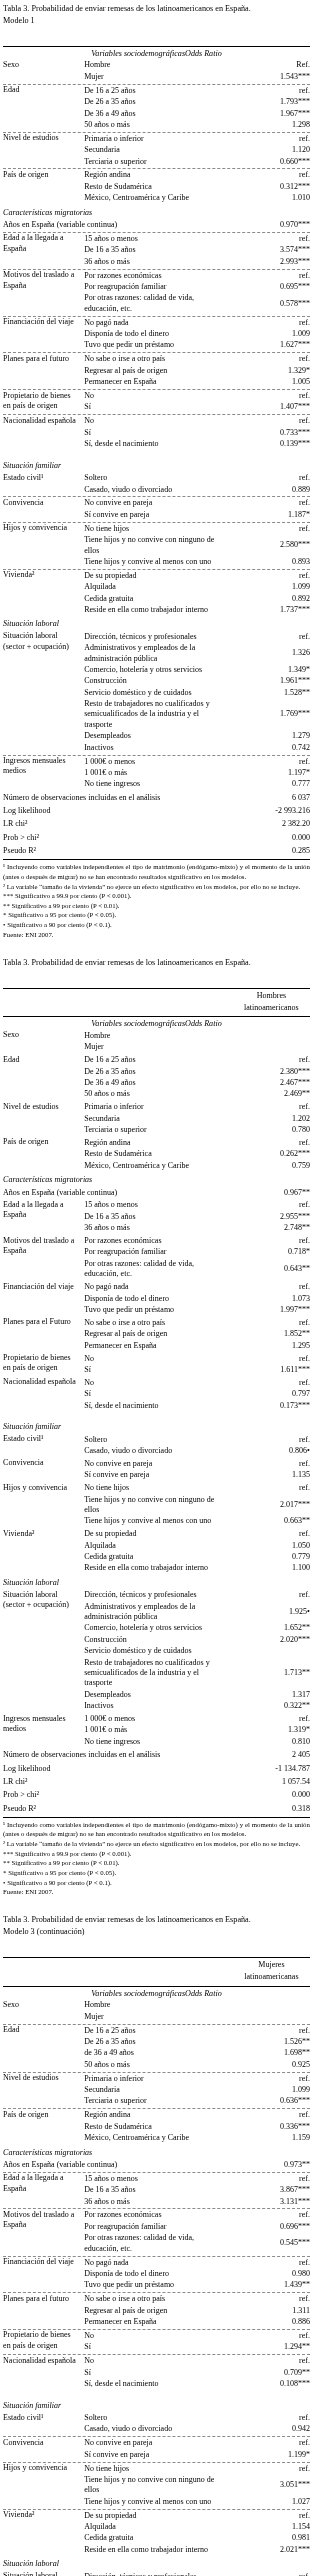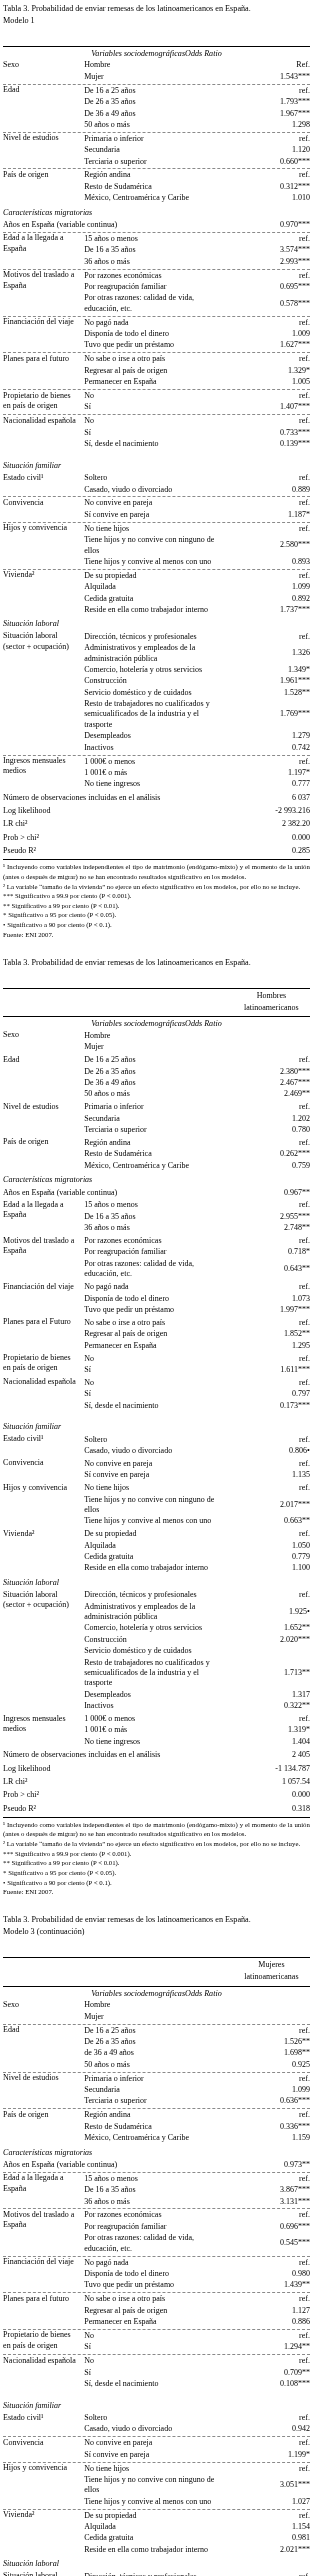--- a/index.html
+++ b/index.html
@@ -665,21 +665,21 @@
             <div class="item">
               <span class="cat">1 000€ o menos</span>
               <span class="val">ref.</span>
             </div>
             <div class="item">
               <span class="cat">1 001€ o más</span>
               <span class="val">1.319*</span>
             </div>
             <div class="item">
               <span class="cat">No tiene ingresos</span>
-              <span class="val">1.404</span>
+              <span class="val">0.810</span>
             </div>
           </div>
         </div>
         <div class="strow">
           <span class="stat-label">Número de observaciones incluidas en el análisis</span>
           <span class="val">2 405</span>
         </div>
         <div class="strow">
           <span class="stat-label">Log likelihood</span>
           <span class="val">-1 134.787</span>
@@ -846,21 +846,21 @@
         </div>
         <div class="grp sep">
           <div class="gvar">Planes para el futuro</div>
           <div class="gitems">
             <div class="item">
               <span class="cat">No sabe o irse a otro país</span>
               <span class="val">ref.</span>
             </div>
             <div class="item">
               <span class="cat">Regresar al país de origen</span>
-              <span class="val">1.127</span>
+              <span class="val">1.311</span>
             </div>
             <div class="item">
               <span class="cat">Permanecer en España</span>
               <span class="val">0.886</span>
             </div>
           </div>
         </div>
         <div class="grp sep">
           <div class="gvar">Propietario de bienes en país de origen</div>
           <div class="gitems">

